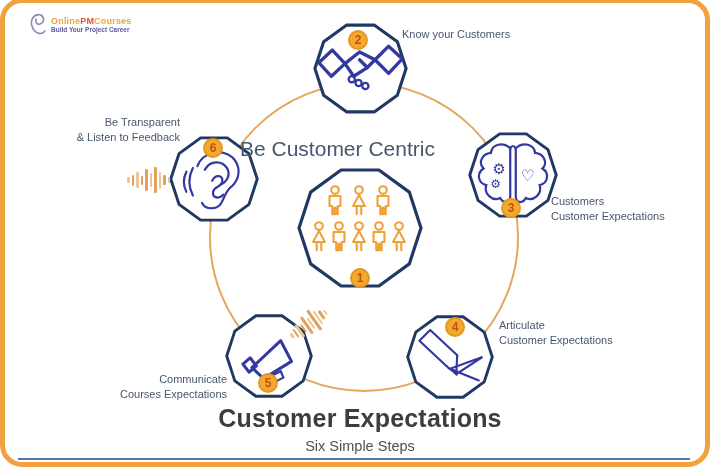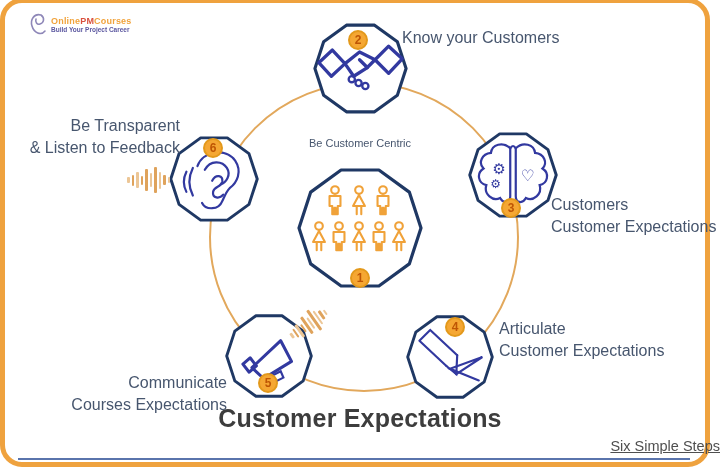--- a/index.html
+++ b/index.html
@@ -28,35 +28,35 @@
     border:2px solid #E2A85C;border-radius:50%;
   }
   .node{position:absolute;}
   .badge{
     position:absolute;width:20px;height:20px;border-radius:50%;
     background:#F5A733;border:2px solid #E3991B;box-sizing:border-box;
     color:#BE5504;font-size:12px;font-weight:bold;
     display:flex;align-items:center;justify-content:center;z-index:6;
   }
   .step-label{
-    position:absolute;color:#47566E;font-size:16px;line-height:1.35;
+    position:absolute;color:#47566E;font-size:11px;line-height:1.35;
     white-space:pre-line;z-index:5;
   }
   .align-right{text-align:right;}
   .center-label{
-    position:absolute;left:240px;top:137px;width:240px;text-align:center;
-    color:#47566E;font-size:11px;z-index:5;white-space:nowrap;
+    position:absolute;left:240px;top:137px;width:240px;text-align:left;
+    color:#47566E;font-size:21px;z-index:5;white-space:nowrap;
   }
   .title{
     position:absolute;left:0;right:0;top:404px;text-align:center;
     color:#3D3D3D;font-size:25px;font-weight:bold;letter-spacing:.2px;
   }
   .subtitle{
-    position:absolute;left:0;right:0;top:438px;text-align:right;
-    color:#4F4F4F;font-size:14.5px;text-decoration:underline;
+    position:absolute;left:0;right:0;top:438px;text-align:center;
+    color:#4F4F4F;font-size:14.5px;
   }
   .waves{position:absolute;display:flex;align-items:center;gap:2px;z-index:4;}
   .waves i{display:block;width:2.5px;background:#DFA35C;border-radius:1px;}
   .waves i.lt{background:#ECC696;}
   .node svg{display:block;}
   .poly{fill:#ffffff;stroke:#1F3864;stroke-width:3.2;stroke-linejoin:round;}
   .ink{fill:none;stroke:#3239A0;stroke-width:3.4;stroke-linecap:round;stroke-linejoin:round;}
   .ink-thin{fill:none;stroke:#3239A0;stroke-width:2.4;stroke-linecap:round;}
   .ppl{fill:none;stroke:#F0A239;stroke-width:2.3;stroke-linejoin:round;stroke-linecap:round;}
 </style>

